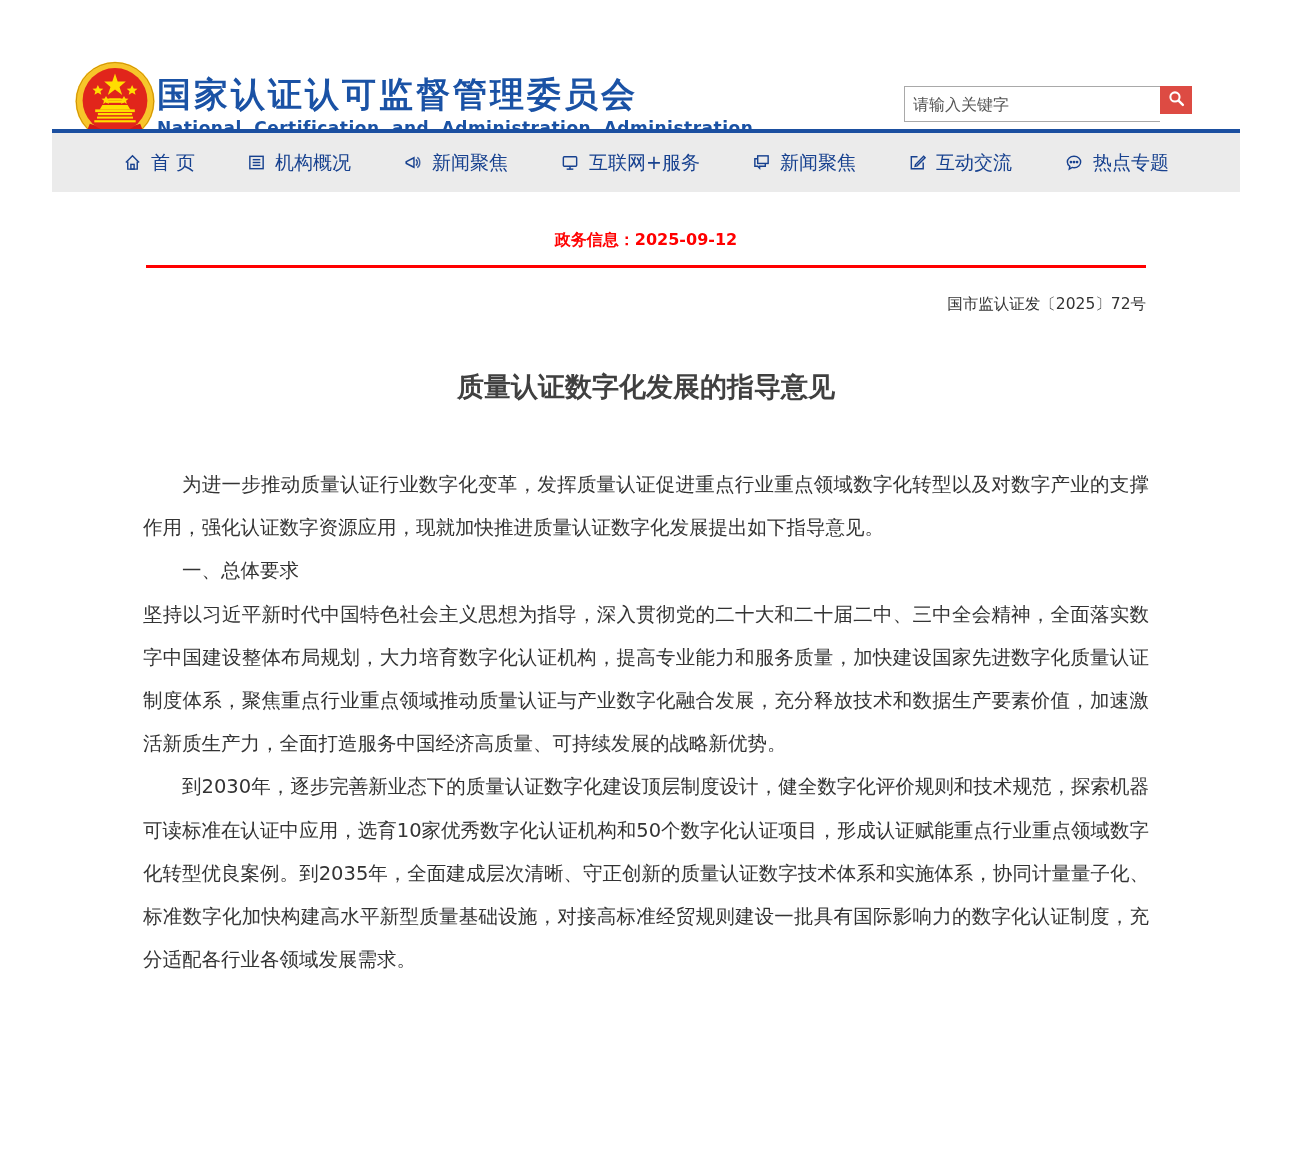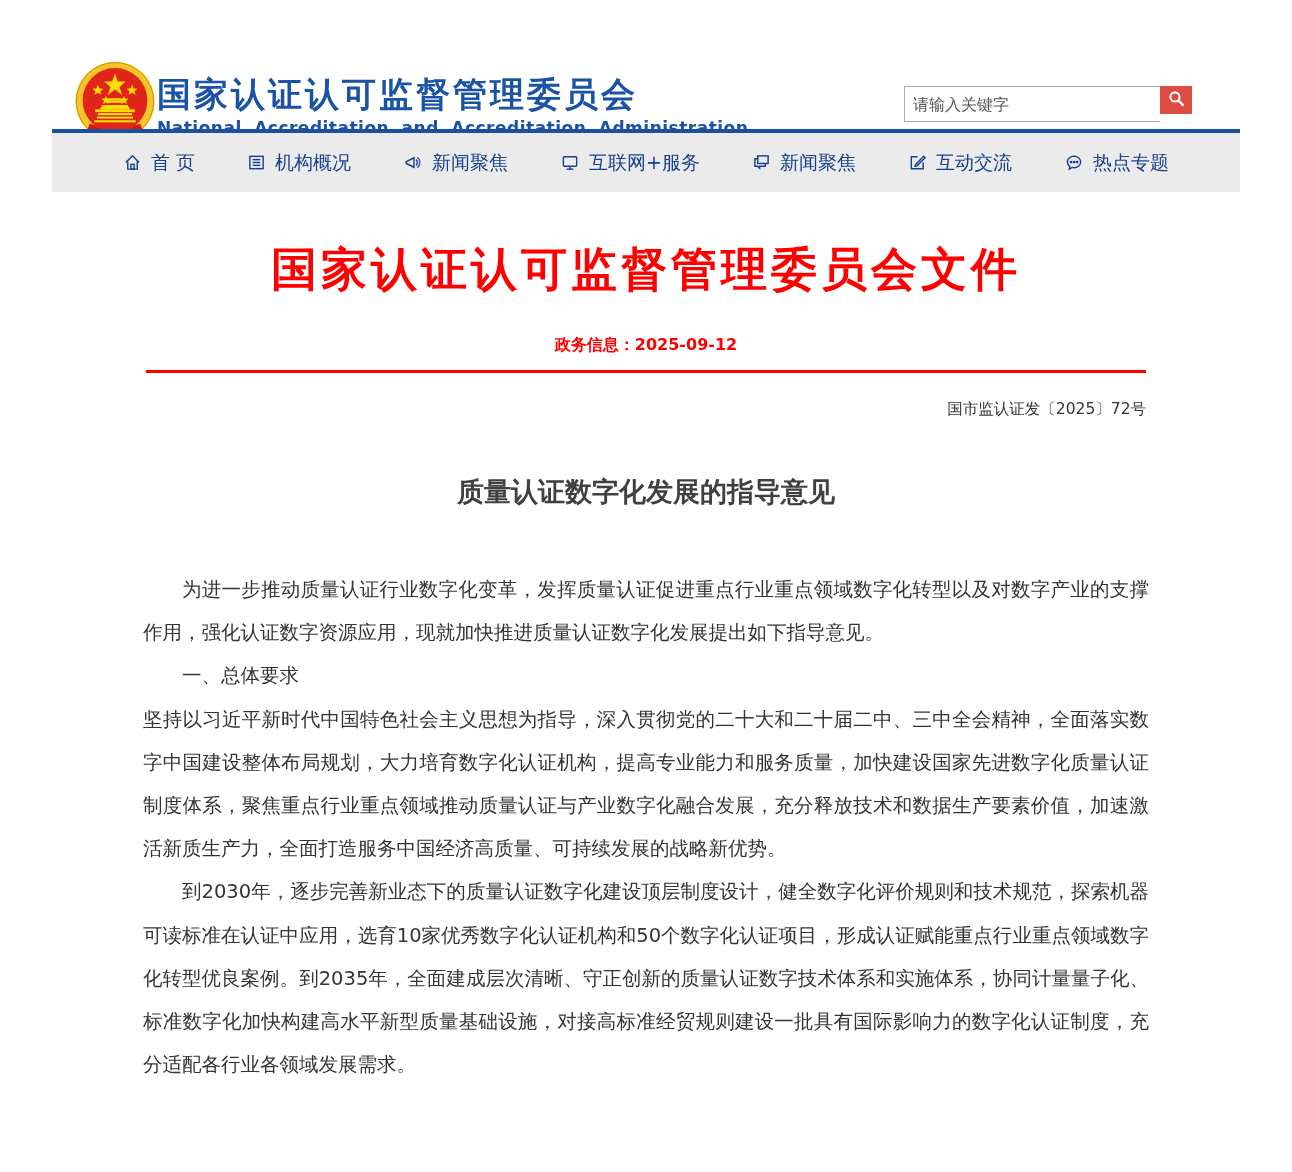--- a/index.html
+++ b/index.html
@@ -111,21 +111,21 @@
         <rect x="40" y="46.5" width="20" height="2.2"></rect>
         <path d="M42 46.5 L44 43.5 L56 43.5 L58 46.5 Z"></path>
         <rect x="30" y="64" width="40" height="2.2"></rect>
         <rect x="27" y="68" width="46" height="2.4"></rect>
       </g>
     </svg>
   </div>
 
   <div class="org-names">
     <div class="org-zh">国家认证认可监督管理委员会</div>
-    <div class="org-en">National Accreditation and Accreditation Administration</div>
+    <div class="org-en">National Certification and Administration Administration</div>
   </div>
 
   <div class="search-area">
     <div class="search-row">
       <input class="search-input" type="text" placeholder="请输入关键字" style="">
       <button class="search-btn">
         <span>
           <svg width="17" height="17" viewBox="0 0 20 20">
             <circle cx="8.2" cy="8.2" r="5.4" fill="none" stroke="#ffffff" stroke-width="2.4"></circle>
             <line x1="12.4" y1="12.4" x2="17.5" y2="17.5" stroke="#ffffff" stroke-width="2.8" stroke-linecap="round"></line>
@@ -211,21 +211,20 @@
             <circle cx="13.2" cy="9.5" r="0.7" fill="#17418f"></circle>
         </svg>
       </span>
       <span>热点专题</span>
     </li>
   </ul>
 </div>
 
 <div class="doc-area">
 
-  <div class="red-head">国家认证认可监督管理委员会文件</div>
 
   <div class="publish-line">
     <span>政务信息：</span><span>2025-09-12</span>
   </div>
 
   <div class="red-rule"></div>
 
   <div class="doc-number">国市监认证发〔2025〕72号</div>
 
   <div class="doc-title">

